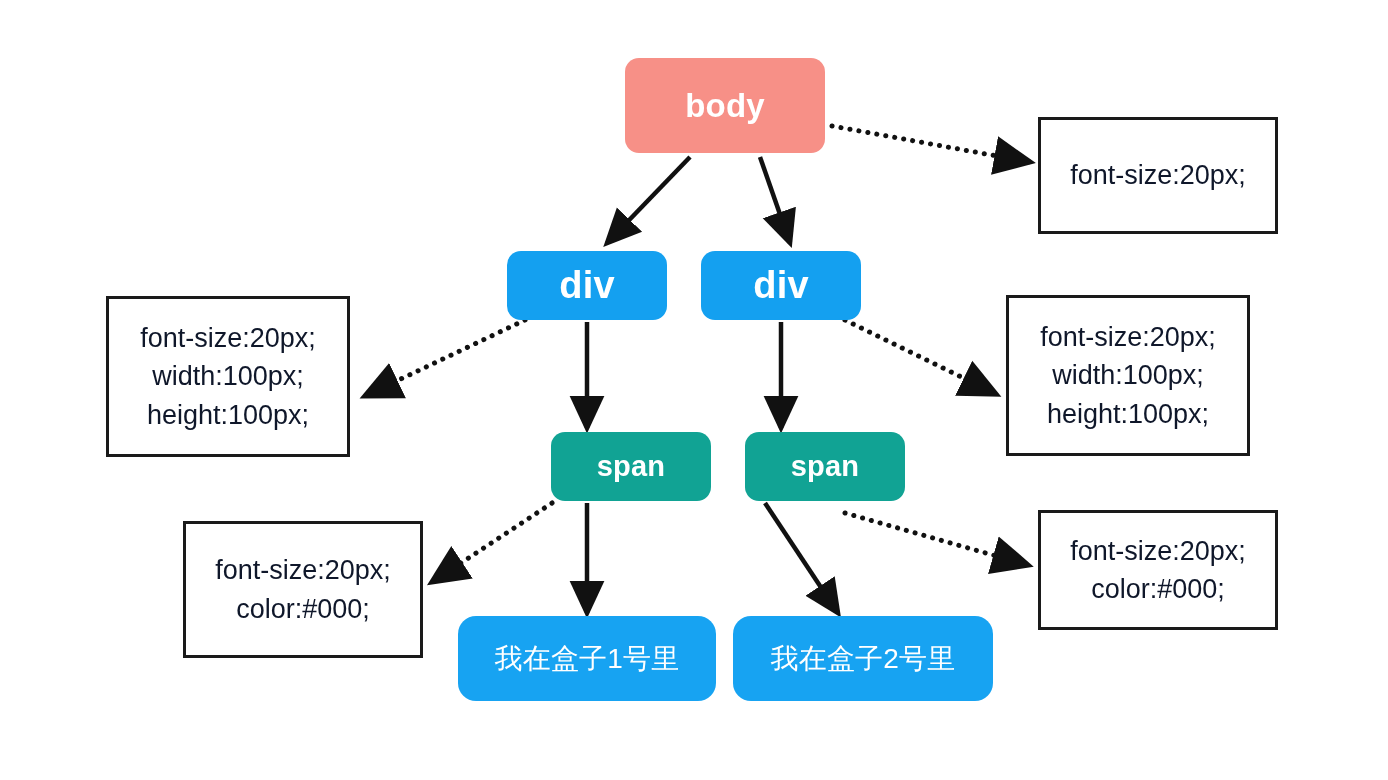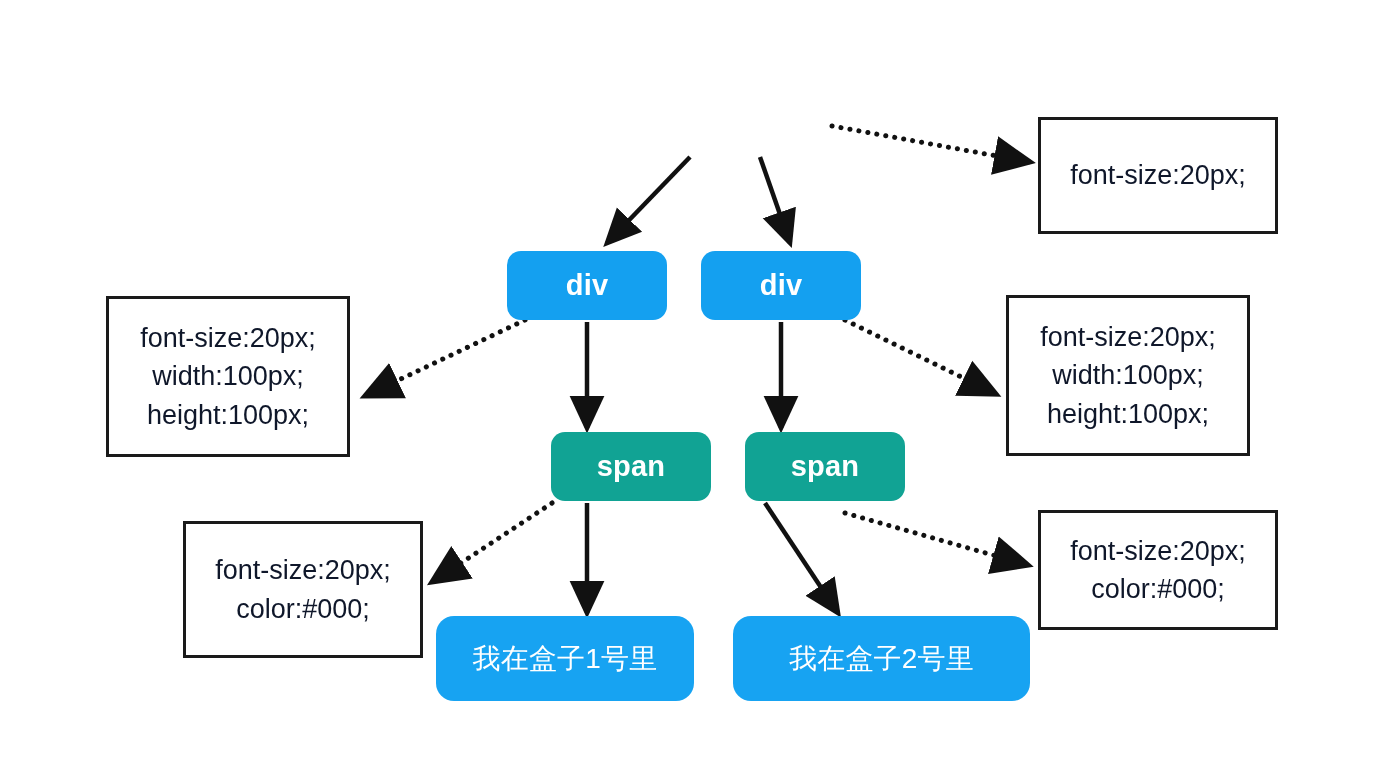--- a/index.html
+++ b/index.html
@@ -36,21 +36,21 @@
     letter-spacing: 0.2px;
     box-sizing: border-box;
     z-index: 2;
   }
   .node-body {
     background: #f79087;
     font-size: 33px;
   }
   .node-div {
     background: #14a0f0;
-    font-size: 29px;
+    font-size: 38px;
   }
   .node-span {
     background: #11a394;
     font-size: 29px;
     margin-left: 44px;
   }
   .node-text {
     background: #17a3f2;
     font-size: 28px;
     border-radius: 18px;
@@ -115,42 +115,45 @@
 
     <line x1="525" y1="320" x2="365" y2="396" stroke="#111111" stroke-width="5" stroke-linecap="round" stroke-dasharray="0.1 9" marker-end="url(#arrowDot)"></line>
 
     <line x1="845" y1="320" x2="996" y2="394" stroke="#111111" stroke-width="5" stroke-linecap="round" stroke-dasharray="0.1 9" marker-end="url(#arrowDot)"></line>
 
     <line x1="552" y1="503" x2="432" y2="582" stroke="#111111" stroke-width="5" stroke-linecap="round" stroke-dasharray="0.1 9" marker-end="url(#arrowDot)"></line>
 
     <line x1="845" y1="513" x2="1028" y2="565" stroke="#111111" stroke-width="5" stroke-linecap="round" stroke-dasharray="0.1 9" marker-end="url(#arrowDot)"></line>
   </svg>
 
+  <div class="node node-body" style="left:625px; top:58px; width:200px; height:95px;">
+    <span>body</span>
+  </div>
 
   <div class="node node-div" style="left:507px; top:251px; width:160px; height:69px;">
     <span>div</span>
   </div>
 
   <div class="node node-div" style="left:701px; top:251px; width:160px; height:69px;">
     <span>div</span>
   </div>
 
   <div class="node node-span" style="left:507px; top:432px; width:160px; height:69px;">
     <span>span</span>
   </div>
 
   <div class="node node-span" style="left:701px; top:432px; width:160px; height:69px;">
     <span>span</span>
   </div>
 
-  <div class="node node-text" style="left:436px; top:616px; width:258px; height:85px;">
+  <div class="node node-text" style="left:458px; top:616px; width:258px; height:85px;">
     <span>我在盒子1号里</span>
   </div>
 
-  <div class="node node-text" style="left:733px; top:616px; width:297px; height:85px;">
+  <div class="node node-text" style="left:733px; top:616px; width:260px; height:85px;">
     <span>我在盒子2号里</span>
   </div>
 
   <div class="annot" style="left:1038px; top:117px; width:240px; height:117px;">
     <div class="ln">font-size:20px;</div>
   </div>
 
   <div class="annot" style="left:106px; top:296px; width:244px; height:161px;">
     <div class="ln">font-size:20px;</div>
     <div class="ln">width:100px;</div>

